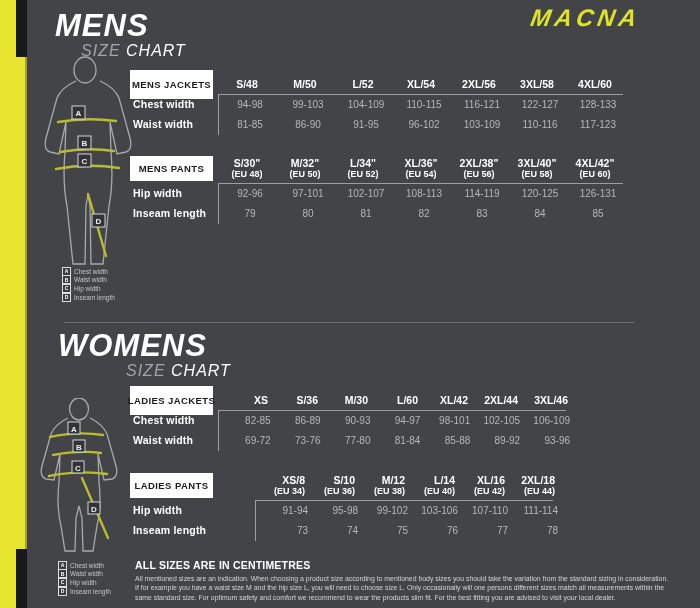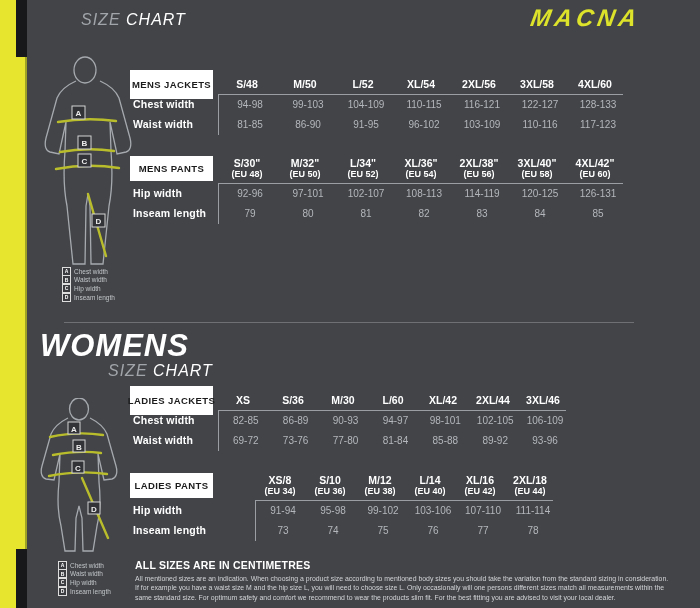--- a/index.html
+++ b/index.html
@@ -27,21 +27,21 @@
   .sub { font-size:16px; font-style:italic; letter-spacing:1px; margin-top:1px; white-space:nowrap; }
   .size-word { color:#a2a6aa; font-weight:normal; }
   .chart-word { color:#fff; font-weight:normal; }
 
   
   .tbl { position:absolute; }
   .trow { display:flex; align-items:center; }
   .lcol { width:88px; display:flex; align-items:center; }
   .lcol-wide { width:125px; }
   .dcol { width:58px; text-align:center; }
-  .dcol-n { width:50px; text-align:center; }
+  .dcol-n { width:50px; text-align:right; }
   .lbl-box { background:#fff; color:#1b1b1b; font-weight:bold; font-size:9.5px;
     letter-spacing:0.4px; width:83px; display:flex; align-items:center;
     justify-content:center; white-space:nowrap; }
   .box-s { height:29px; }
   .box-t { height:25px; }
   .row-label { color:#fff; font-weight:bold; font-size:10.5px; letter-spacing:0.2px; padding-left:3px; }
   .hdr { color:#fff; font-weight:bold; font-size:10.5px; line-height:11px; }
   .eu { font-size:9px; }
   .val { color:#b4b7bb; font-size:10px; }
   .hline { position:absolute; height:1px; background:#9b9ea2; }
@@ -75,20 +75,21 @@
 
 <div id="page">
 
   <div class="stripe"></div>
   <div class="stripe-notch notch-top"></div>
   <div class="stripe-notch notch-bottom"></div>
 
   <div class="logo">MACNA</div>
 
   <div class="title-block" style="left:55px;top:10px;">
+    <div class="big-title">MENS</div>
     <div class="sub" style="margin-left:26px;"><span class="size-word">SIZE</span> <span class="chart-word">CHART</span></div>
   </div>
 
   <svg class="figure" style="left:40px;top:56px;" width="95" height="212" viewBox="0 0 95 212">
     <ellipse class="outline" cx="45" cy="14" rx="11" ry="13"></ellipse>
     <path class="outline" d="M36,25 C27,29 20,35 17,42 L6,82 C4,90 6,95 10,96 L19,98 L26,66 L25,95 C23,120 24,135 27,150 L33,208 L45,208 L46,150 L48,138 L50,150 L51,208 L63,208 L69,150 C72,135 73,120 71,95 L70,66 L77,98 L86,96 C90,95 92,90 90,82 L79,42 C76,35 69,29 60,25"></path>
     <path class="mline" d="M18,66 Q47,61 76,65"></path>
     <path class="mline" d="M20,96 Q47,91 74,95"></path>
     <path class="mline" d="M16,113 Q47,107 79,112"></path>
     <path class="mline" d="M48,138 L66,200"></path>
@@ -211,21 +212,21 @@
       <div class="dcol val">81</div>
       <div class="dcol val">82</div>
       <div class="dcol val">83</div>
       <div class="dcol val">84</div>
       <div class="dcol val">85</div>
     </div>
   </div>
 
   <div class="divider"></div>
 
-  <div class="title-block" style="left:40px;top:330px;">
+  <div class="title-block" style="left:58px;top:330px;">
     <div class="big-title">WOMENS</div>
     <div class="sub" style="margin-left:68px;"><span class="size-word">SIZE</span> <span class="chart-word">CHART</span></div>
   </div>
 
   <svg class="figure" style="left:35px;top:398px;" width="90" height="160" viewBox="0 0 90 160">
     <ellipse class="outline" cx="44" cy="11" rx="9.5" ry="11"></ellipse>
     <path class="outline" d="M33,20 C25,24 19,29 16,36 L7,68 C5,75 7,80 11,81 L19,82 L25,56 L24,84 C22,103 23,116 26,128 L30,153 L40,153 L41,120 L44,108 L47,120 L48,153 L58,153 L62,128 C65,116 66,103 64,84 L63,56 L69,82 L77,81 C81,80 83,75 81,68 L72,36 C69,29 63,24 55,20"></path>
     <path class="mline" d="M15,39 Q42,33 68,37"></path>
     <path class="mline" d="M18,57 Q44,52 66,55"></path>
     <path class="mline" d="M14,78 Q44,72 72,76"></path>

